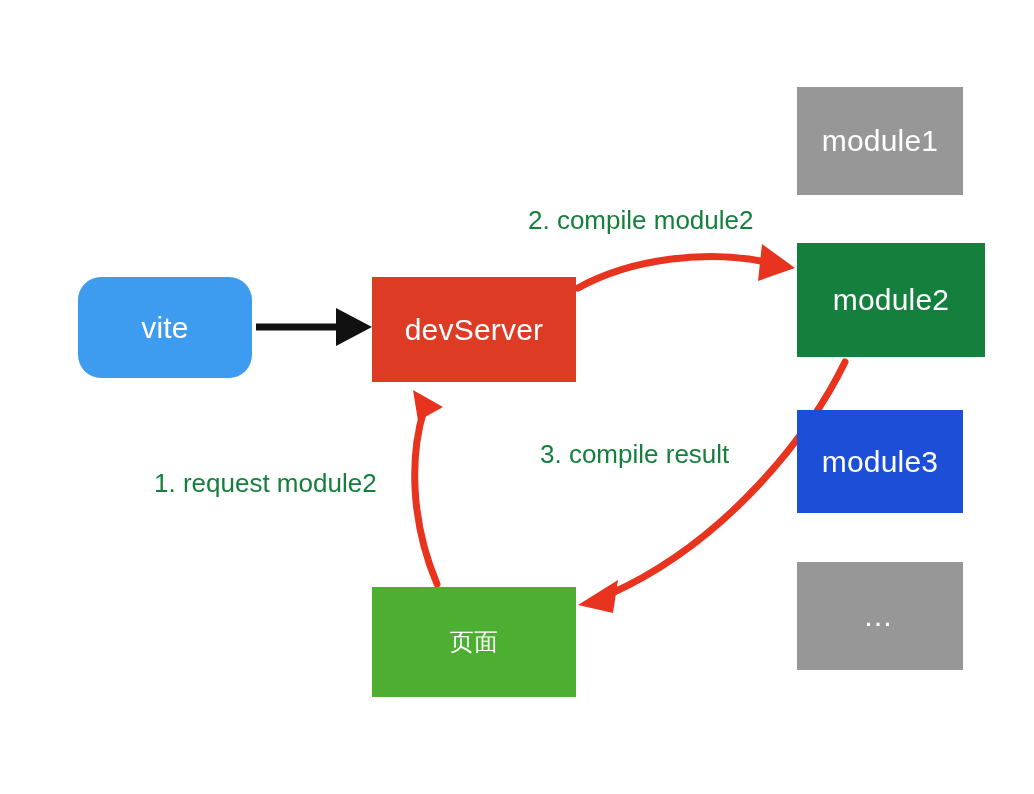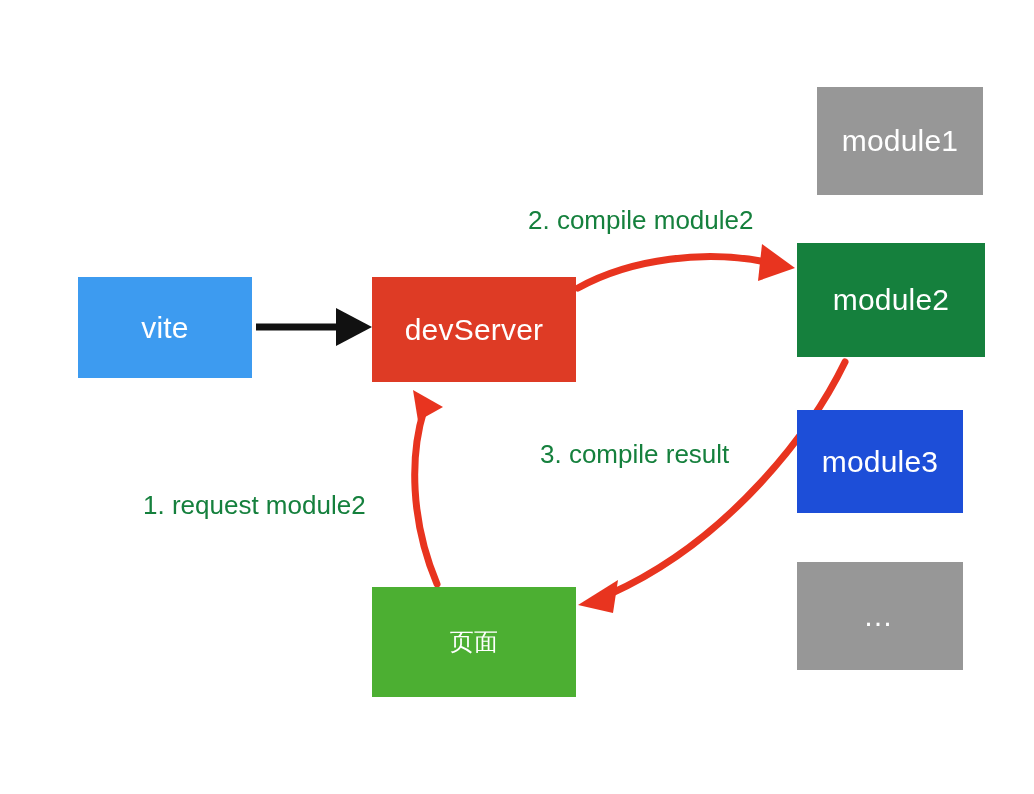--- a/index.html
+++ b/index.html
@@ -25,39 +25,39 @@
     align-items: center;
     justify-content: center;
     color: #ffffff;
     font-size: 30px;
     font-weight: 400;
     letter-spacing: 0.2px;
     line-height: 1;
     user-select: none;
     box-sizing: border-box;
   }
-  .node-vite      { left: 78px;  top: 277px; width: 174px; height: 101px; background: #3d9bf0; }
+  .node-vite      { left: 78px;  top: 277px; width: 174px; height: 101px; background: #3d9bf0; border-radius: 23px; }
   .node-devserver { left: 372px; top: 277px; width: 204px; height: 105px; background: #de3b25; text-align: right; }
   .node-page      { left: 372px; top: 587px; width: 204px; height: 110px; background: #4caf32; font-size: 24px; }
-  .node-module1   { left: 817px; top: 87px;  width: 166px; height: 108px; background: #979797; }
+  .node-module1   { left: 797px; top: 87px;  width: 166px; height: 108px; background: #979797; }
   .node-module2   { left: 797px; top: 243px; width: 188px; height: 114px; background: #15803d; }
   .node-module3   { left: 797px; top: 410px; width: 166px; height: 103px; background: #1d4ed8; }
   .node-moduleN   { left: 797px; top: 562px; width: 166px; height: 108px; background: #979797; font-size: 30px; letter-spacing: 4px; }
 
   .edge-label {
     position: absolute;
     color: #15803d;
     font-size: 26px;
     line-height: 1;
     white-space: nowrap;
     user-select: none;
   }
   .label-compile-module2 { left: 528px; top: 207px; }
   .label-compile-result  { left: 540px; top: 441px; }
-  .label-request-module2 { left: 143px; top: 470px; margin-top: 22px; }
+  .label-request-module2 { left: 154px; top: 470px; }
 
   svg.edges {
     position: absolute;
     left: 0;
     top: 0;
     width: 1034px;
     height: 794px;
     pointer-events: none;
   }
 </style>

